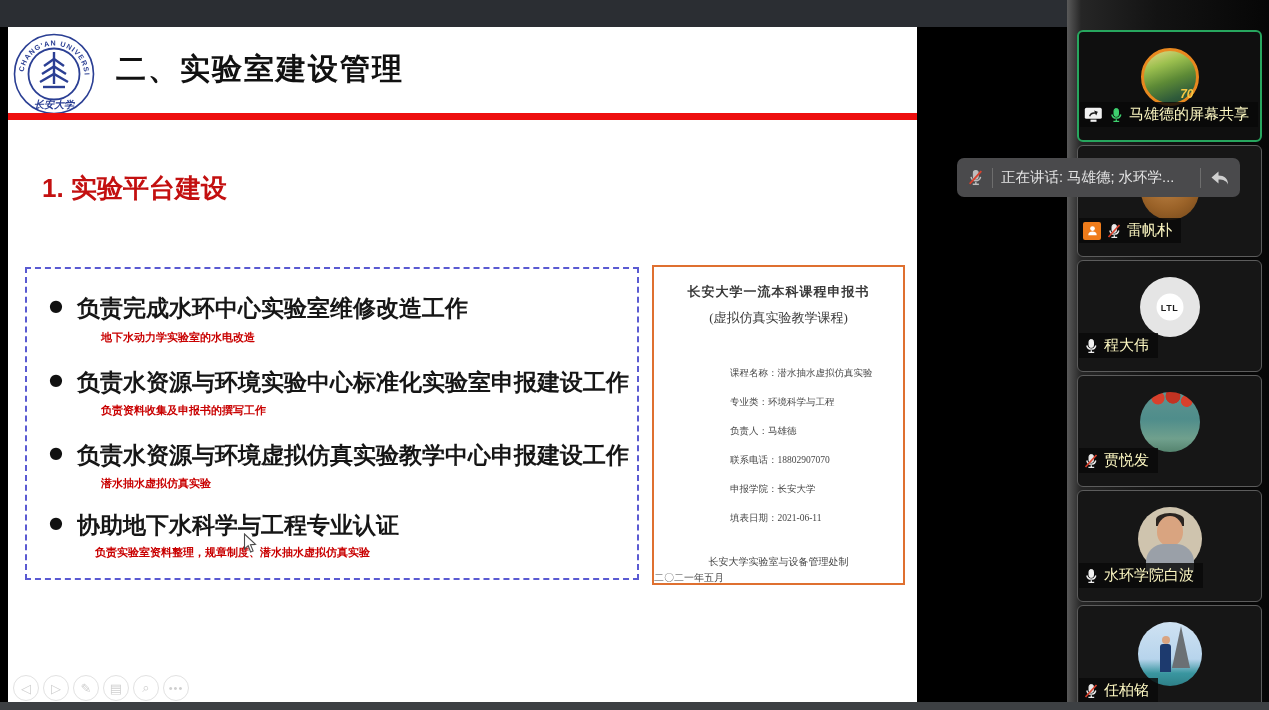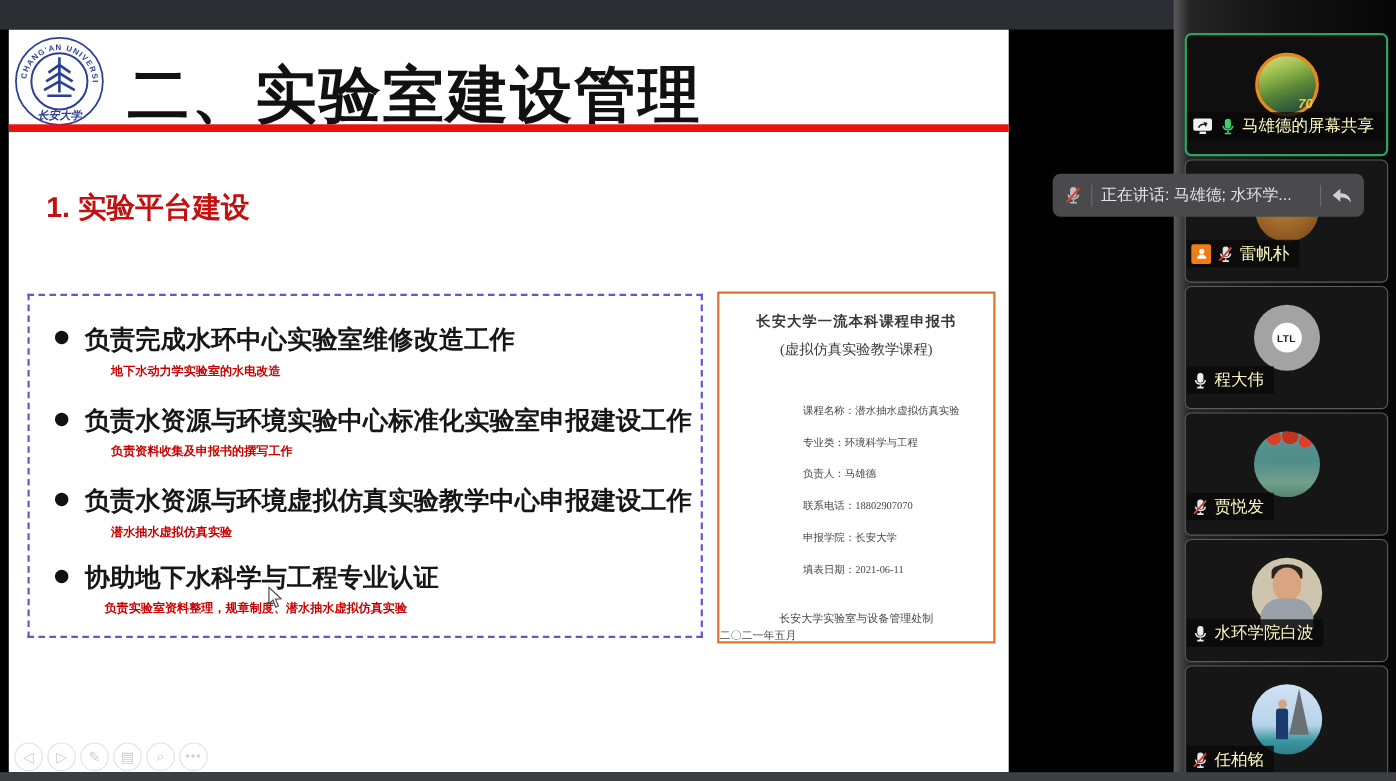--- a/index.html
+++ b/index.html
@@ -11,21 +11,21 @@
   .titlebar { position:absolute; left:0; top:0; width:1069px; height:27px; background:#2b2e33; }
   .bottom-strip { position:absolute; left:0; top:702px; width:1269px; height:8px; background:#3d4043; z-index:50; }
 
   
   .stage { position:absolute; left:0; top:27px; width:1069px; height:675px; background:#000; }
   .slide { position:absolute; left:8px; top:0; width:909px; height:675px; background:#fff; }
 
   
   .logo { position:absolute; left:4px; top:5px; }
   .slide-title { position:absolute; left:108px; top:22px; font-family:"DejaVu Serif", serif;
-                 font-size:56px; font-weight:700; color:#111; letter-spacing:2px; white-space:nowrap; }
+                 font-size:30px; font-weight:700; color:#111; letter-spacing:2px; white-space:nowrap; }
   .red-rule { position:absolute; left:0; top:86px; width:909px; height:7px; background:#ee0f0f; }
   .section-heading { position:absolute; left:34px; top:144px; font-family:Liberation Sans, sans-serif;
                      font-size:26px; font-weight:700; color:#c31010; white-space:nowrap; }
 
   
   .dashed-box { position:absolute; left:17px; top:240px; width:614px; height:313px;
                 border:2px dashed #5a5ad2; }
   .bullet-main { position:absolute; left:50px; font-family:"DejaVu Serif", serif; font-size:23px;
                  font-weight:700; color:#161616; white-space:nowrap; }
   .bullet-main::before { content:"●"; position:absolute; left:-28px; top:3px; font-size:16px; color:#111; }
@@ -60,21 +60,21 @@
   .name-bar { position:absolute; left:1px; bottom:13px; display:flex; align-items:center; gap:5px;
               background:rgba(8,8,8,0.82); padding:3px 9px 3px 4px; }
   .name-bar span.pname { font-size:15px; color:#fef9c3; white-space:nowrap; }
 
   
   .av1 { width:58px; height:58px; border:3px solid #e8881f;
          background:linear-gradient(160deg,#e8d98a 0%,#9cc04f 28%,#5d8a36 55%,#2f5b3a 82%,#24452e 100%); }
   .av1 .badge70 { position:absolute; right:2px; bottom:2px; font-size:12px; font-weight:700;
                   font-style:italic; color:#f6c844; }
   .av2 { width:58px; height:58px; background:radial-gradient(circle at 45% 35%,#c08648 0%,#9a6228 55%,#6f4418 100%); }
-  .av3 { width:60px; height:60px; background:#a3a3a3; }
+  .av3 { width:60px; height:60px; background:#e5e5e5; }
   .av3 .ltl { position:absolute; left:50%; top:50%; transform:translate(-50%,-50%); width:27px; height:27px;
               border-radius:50%; background:#fff; display:flex; align-items:center; justify-content:center;
               font-size:9px; font-weight:700; color:#1c1c1c; letter-spacing:.5px; }
   .av4 { width:60px; height:60px;
          background:
            radial-gradient(circle at 30% 10%, #d8402c 0 9%, transparent 10%),
            radial-gradient(circle at 55% 7%,  #c23322 0 11%, transparent 12%),
            radial-gradient(circle at 78% 15%, #d8402c 0 8%, transparent 9%),
            linear-gradient(180deg,#5f938f 0%,#4f8d8b 45%,#70a08d 78%,#55846f 100%); }
   .av5 { width:64px; height:64px; background:#cfc4ae; }

